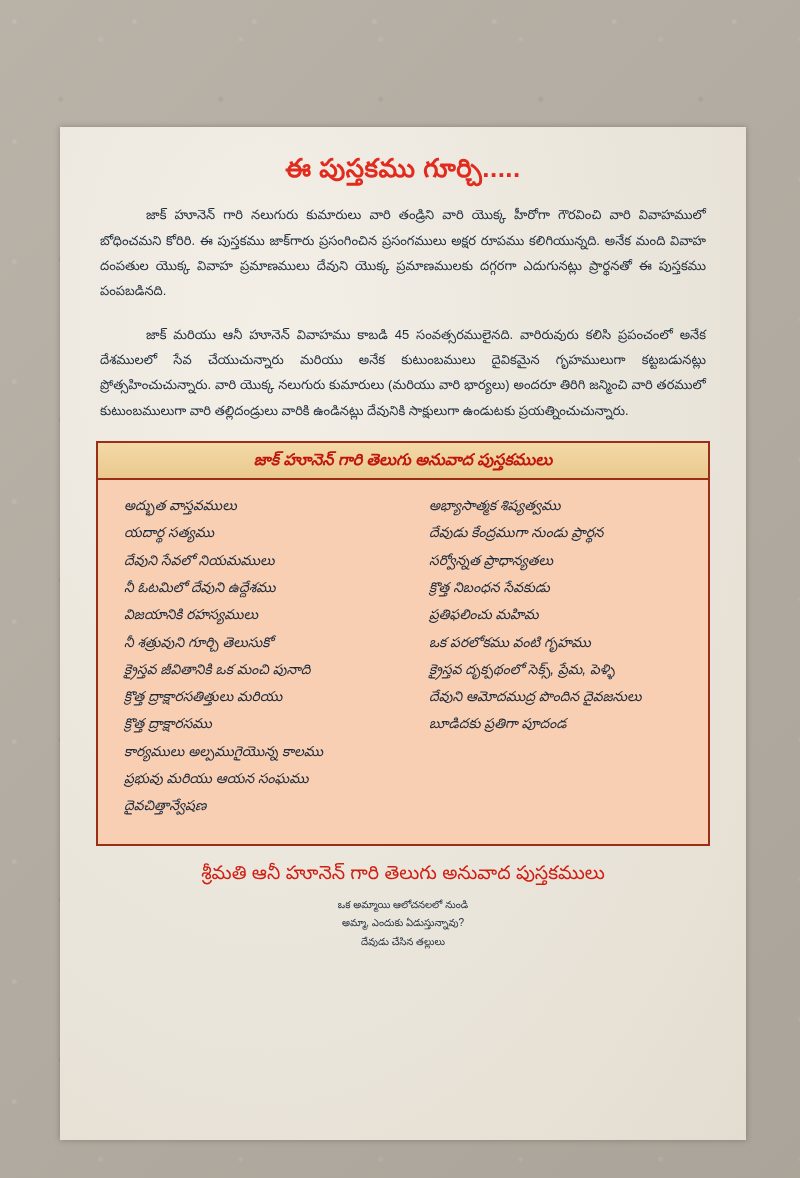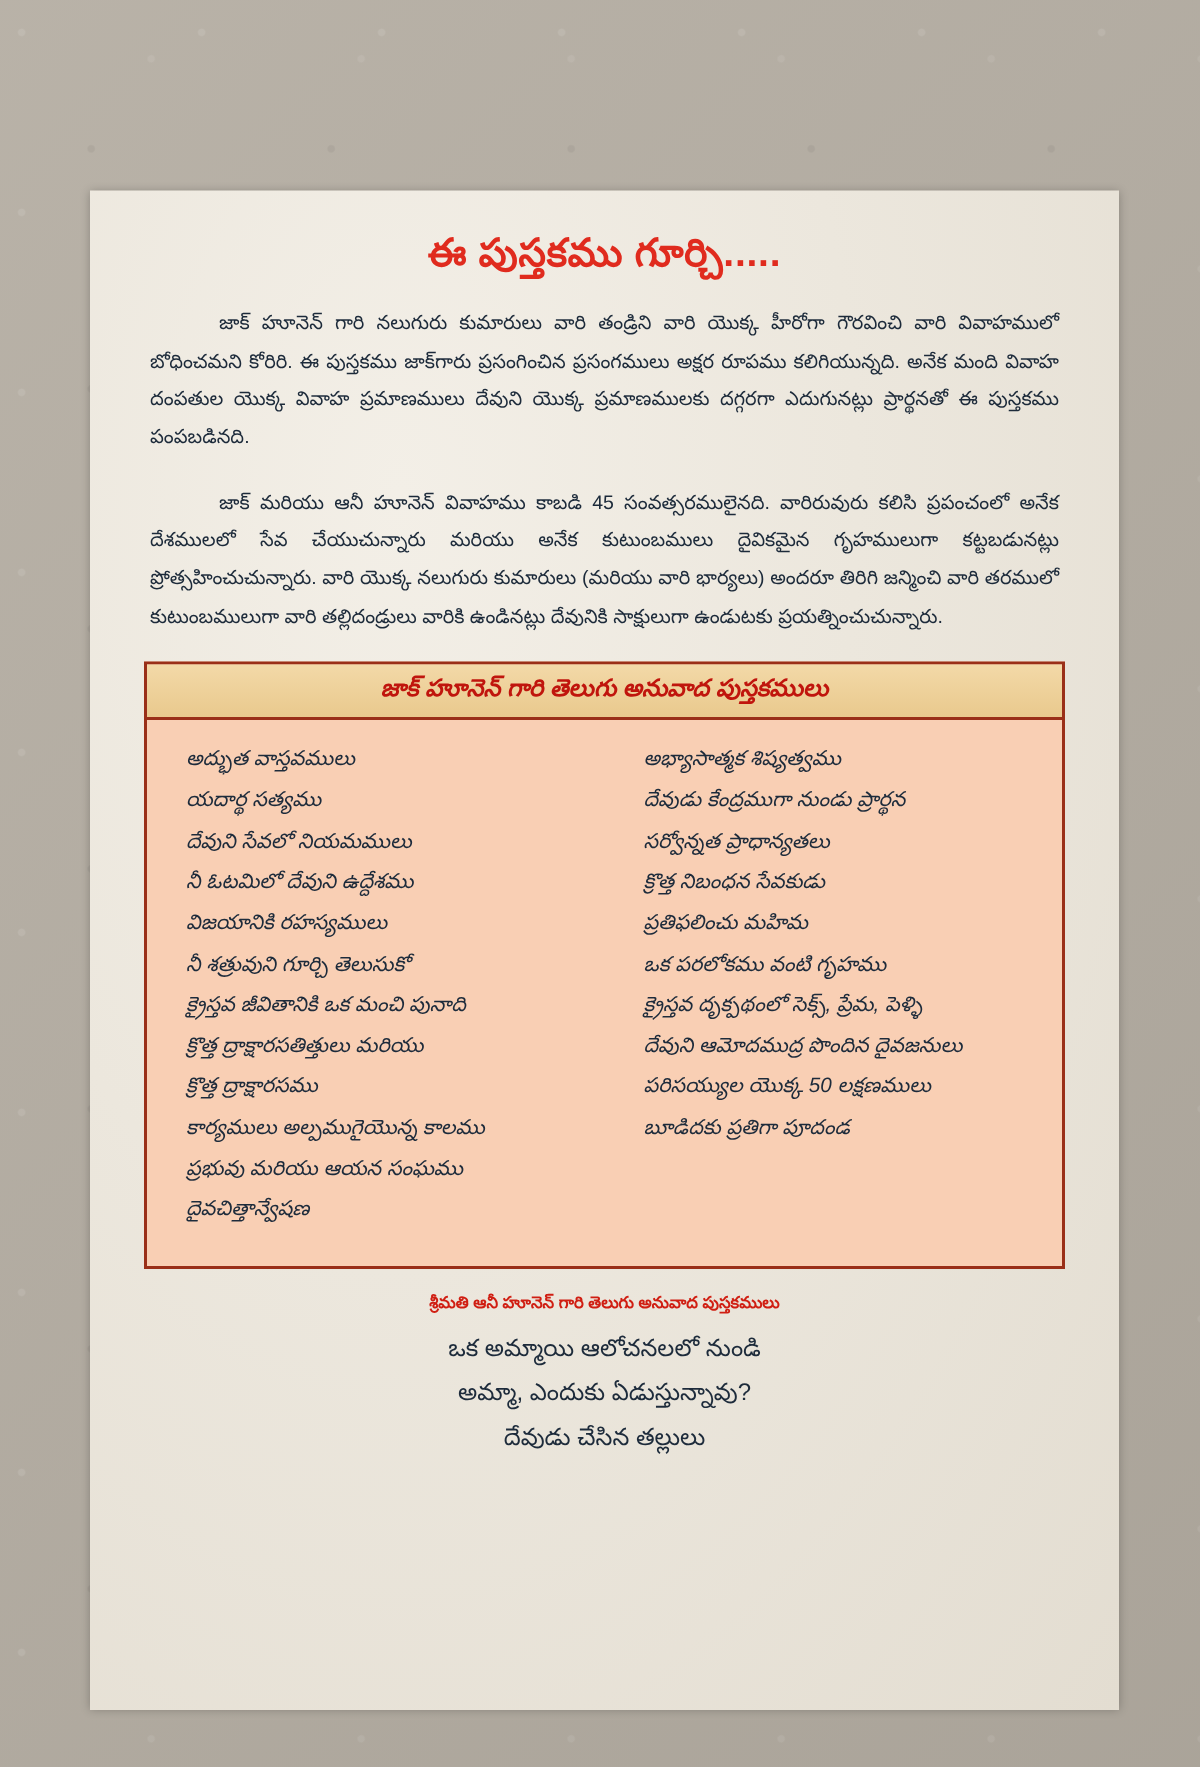--- a/index.html
+++ b/index.html
@@ -97,27 +97,27 @@
     margin: 0;
     padding: 0;
   }
 
   .footer {
     padding: 16px 20px 0 20px;
     text-align: center;
   }
   .footer-title {
     color: #d01e12;
-    font-size: 11px;
-    font-weight: bold;
+    font-size: 19px;
+    font-weight: normal;
     margin-bottom: 8px;
   }
   .footer-item {
     color: #1d2b3b;
-    font-size: 16px;
+    font-size: 10px;
     line-height: 1.85;
   }
 </style>
 </head>
 <body>
 
 <div class="bg-texture"></div>
 
 <div class="page">
 
@@ -150,21 +150,20 @@
       <div class="booklist-col">
         <ul>
           <li>అభ్యాసాత్మక శిష్యత్వము</li>
           <li>దేవుడు కేంద్రముగా నుండు ప్రార్థన</li>
           <li>సర్వోన్నత ప్రాధాన్యతలు</li>
           <li>క్రొత్త నిబంధన సేవకుడు</li>
           <li>ప్రతిఫలించు మహిమ</li>
           <li>ఒక పరలోకము వంటి గృహము</li>
           <li>క్రైస్తవ దృక్పథంలో సెక్స్, ప్రేమ, పెళ్ళి</li>
           <li>దేవుని ఆమోదముద్ర పొందిన దైవజనులు</li>
-          <li>పరిసయ్యుల యొక్క 50 లక్షణములు</li>
           <li>బూడిదకు ప్రతిగా పూదండ</li>
         </ul>
       </div>
     </div>
   </div>
 
   <div class="footer">
     <div class="footer-title">శ్రీమతి ఆనీ హూనెన్ గారి తెలుగు అనువాద పుస్తకములు</div>
     <div class="footer-item">ఒక అమ్మాయి ఆలోచనలలో నుండి</div>
     <div class="footer-item">అమ్మా, ఎందుకు ఏడుస్తున్నావు?</div>

